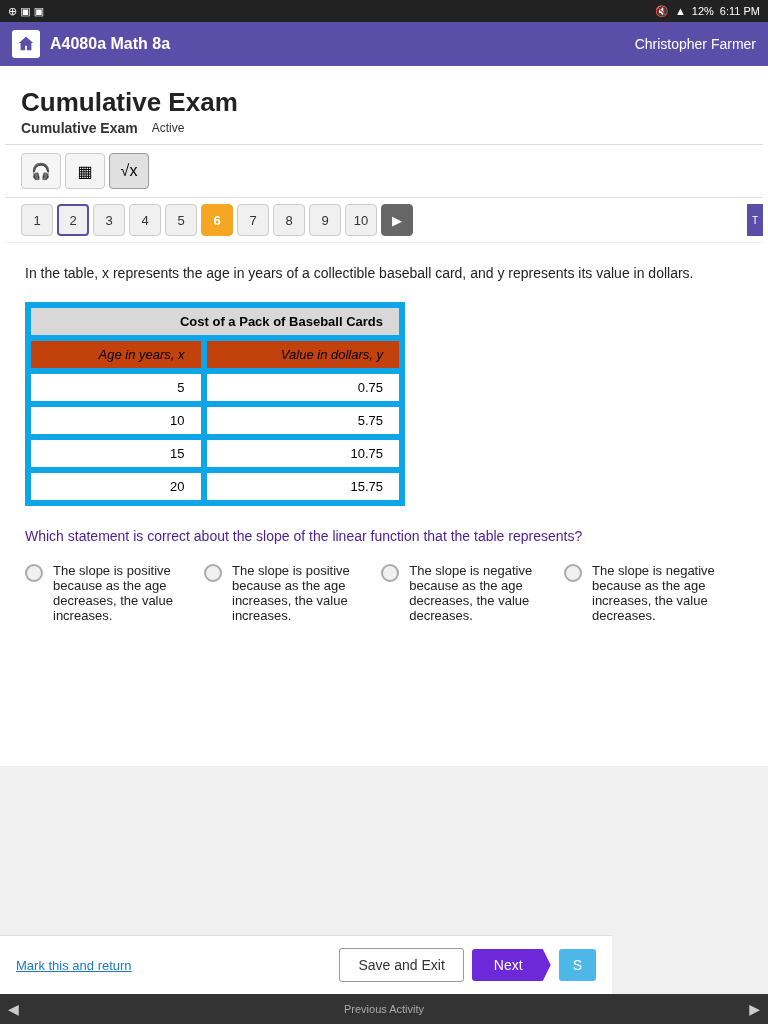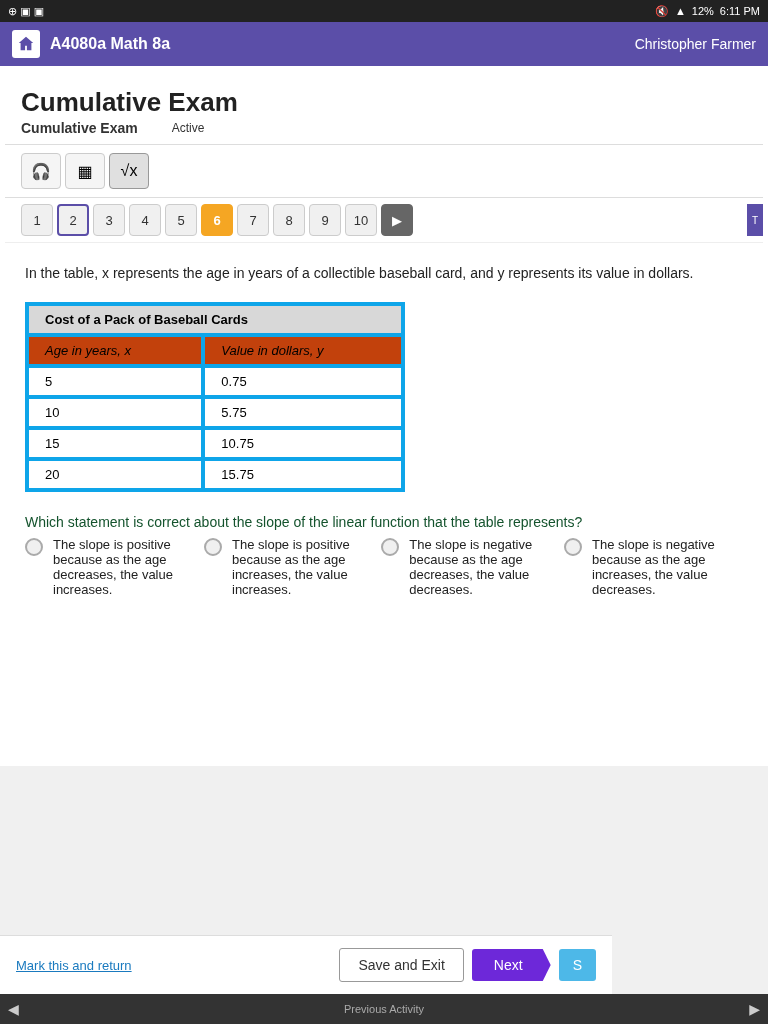--- a/index.html
+++ b/index.html
@@ -57,21 +57,20 @@
     .exam-header {
       padding: 16px 16px 8px 16px;
       border-bottom: 1px solid #ddd;
     }
     .exam-title { font-size: 26px; font-weight: bold; color: #222; }
     .exam-subtitle { display: flex; align-items: center; gap: 10px; margin-top: 2px; }
     .exam-subtitle-text { font-size: 14px; font-weight: bold; color: #333; }
     .active-badge {
       font-size: 12px; color: #333;
       padding: 1px 4px;
-      margin-left: 20px;
     }
 
     
     .toolbar {
       display: flex;
       align-items: center;
       padding: 8px 16px;
       gap: 4px;
       border-bottom: 1px solid #ddd;
     }
@@ -143,41 +142,41 @@
       line-height: 1.5;
     }
 
     
     .data-table {
       border-collapse: collapse;
       margin-bottom: 20px;
       min-width: 380px;
     }
     .data-table th, .data-table td {
-      border: 4px solid #0ea5e9;
+      border: 6px solid #0ea5e9;
       padding: 6px 16px;
-      text-align: left;
+      text-align: right;
       font-size: 13px;
     }
     .data-table .table-title {
       background: #d8d8d8;
       font-weight: bold;
       font-size: 13px;
     }
     .data-table .col-header {
       background: #c2410c;
       font-style: italic;
       font-weight: normal;
     }
 
     
     .answer-question {
       font-size: 14px;
-      color: #14532d;
-      margin-bottom: 4px;
+      color: #4c1d95;
+      margin-bottom: 16px;
       line-height: 1.5;
     }
     .answer-choices { display: flex; flex-direction: row; gap: 2px; }
     .answer-choice {
       display: flex;
       align-items: flex-start;
       gap: 10px;
       font-size: 13px;
       color: #222;
       cursor: pointer;

